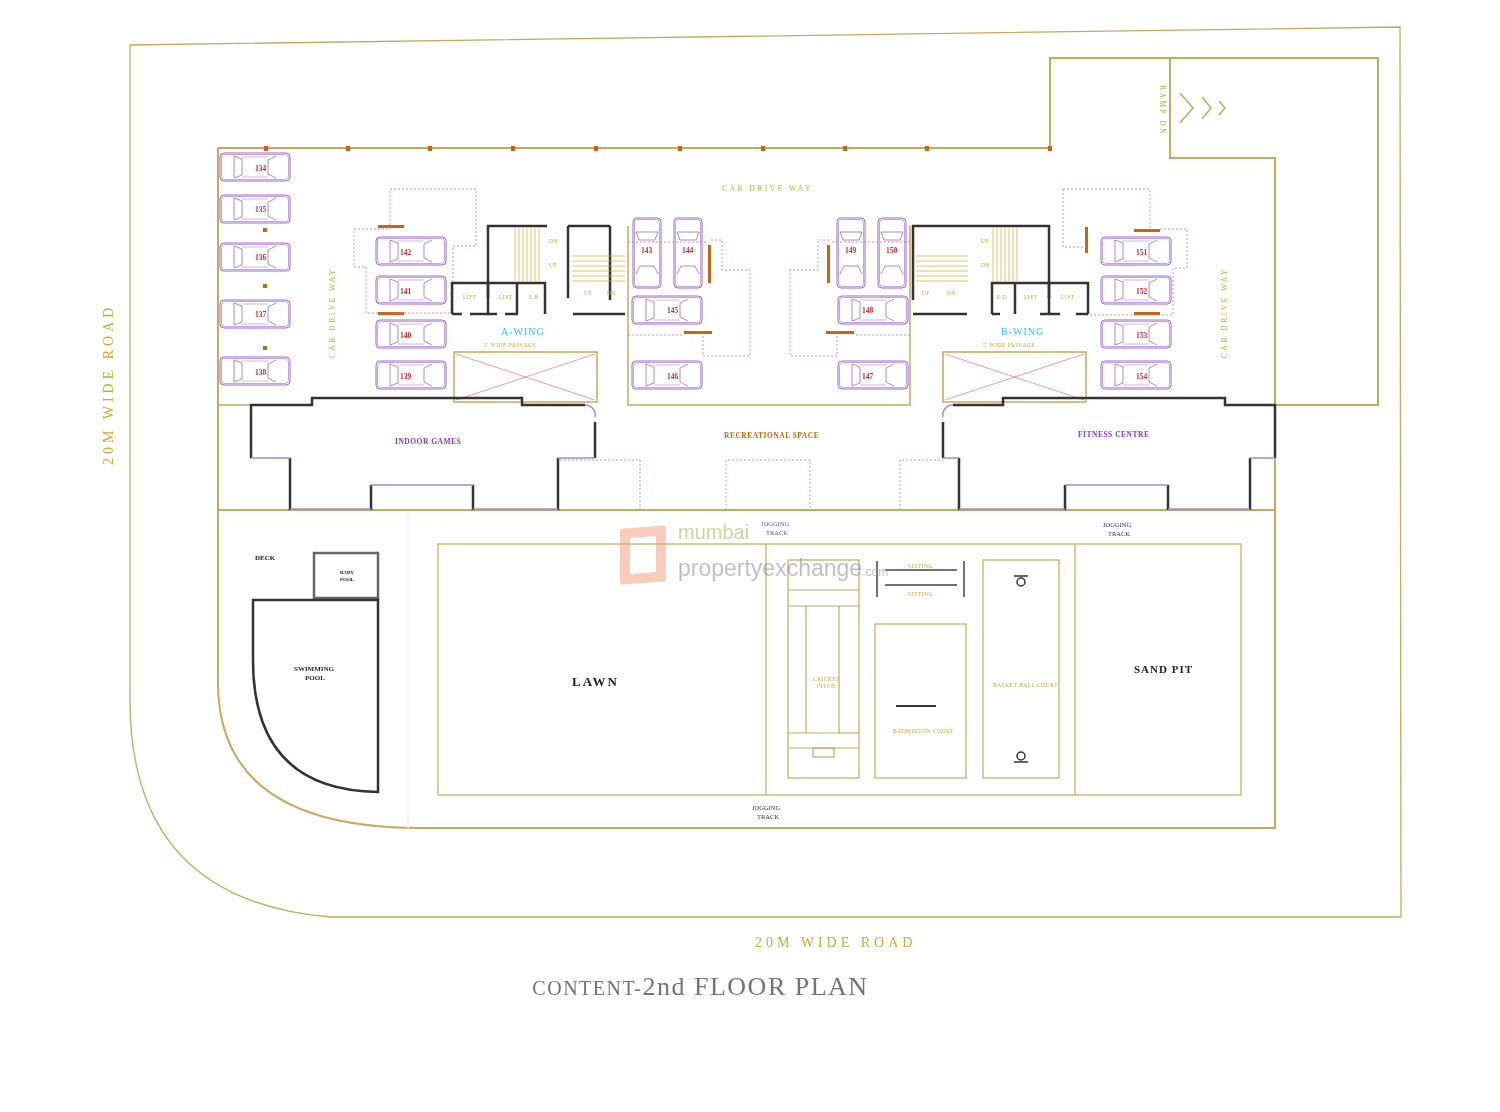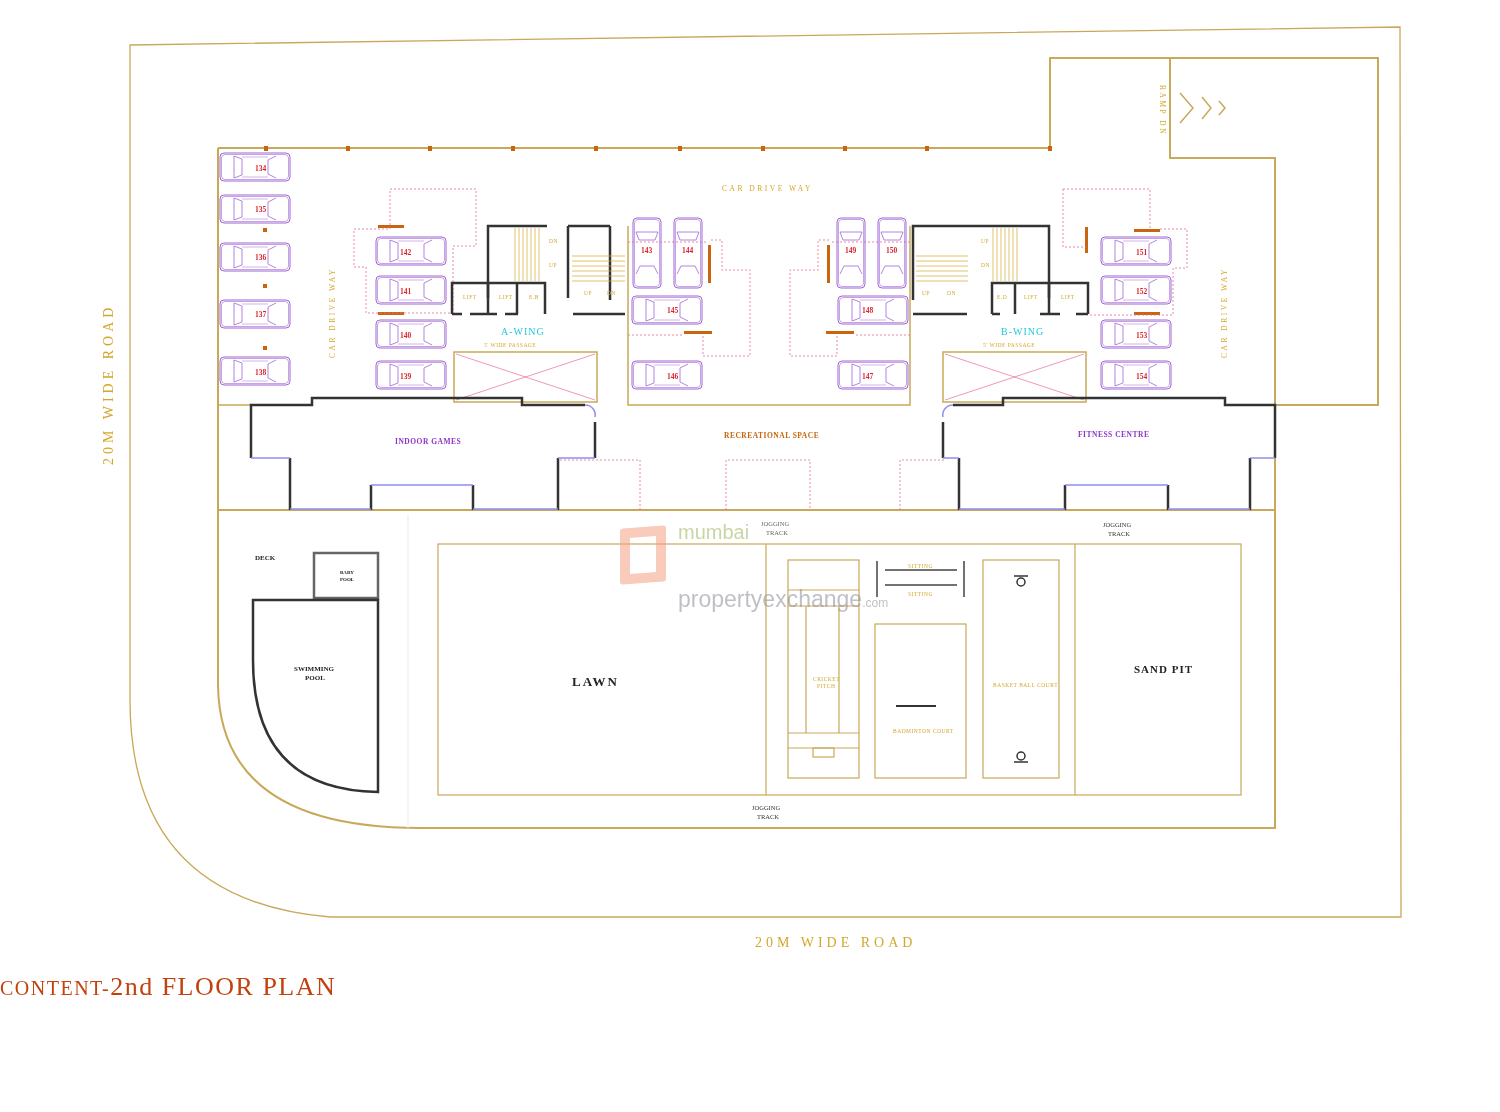--- a/index.html
+++ b/index.html
@@ -6,26 +6,26 @@
   body{width:1500px;height:1112px;position:relative;overflow:hidden;font-family:"DejaVu Serif",serif;}
   svg{position:absolute;left:0;top:0;}
   .lbl{font-family:"Liberation Serif","DejaVu Serif",serif;}
   .road{font-size:14px;letter-spacing:4px;fill:#d4a72c;}
   .drive{font-size:7.5px;letter-spacing:2.5px;fill:#d4a72c;}
   .lot{font-size:7.5px;fill:#d9262e;font-weight:bold;}
   .room{font-size:7.5px;fill:#8b35c9;font-weight:bold;letter-spacing:.5px;}
   .wing{font-size:10px;fill:#25c8e0;letter-spacing:1px;}
   .small{font-size:5.5px;fill:#d4a72c;letter-spacing:.5px;}
   .dark{fill:#222;font-weight:bold;}
-  #title{position:absolute;left:0;width:1401px;top:972px;color:#c2410c;font-family:"Liberation Serif",serif;font-size:26px;letter-spacing:1.5px;}
+  #title{position:absolute;left:0;width:1401px;top:972px;text-align:center;color:#737373;font-family:"Liberation Serif",serif;font-size:26px;letter-spacing:1.5px;}
   #title .sc{font-variant:small-caps;font-size:20px;}
   #watermark{position:absolute;left:618px;top:525px;width:260px;height:62px;opacity:.55;}
   #watermark .box{position:absolute;left:2px;top:2px;width:46px;height:56px;border:10px solid #f4a184;border-radius:3px;box-sizing:border-box;transform:skewY(-4deg);}
   #watermark .t1{position:absolute;left:60px;top:-4px;font-family:"Liberation Sans",sans-serif;font-size:20px;color:#9bb557;}
-  #watermark .t2{position:absolute;left:60px;top:30px;font-family:"Liberation Sans",sans-serif;font-size:23px;color:#8a8e94;margin-top:31px;}
+  #watermark .t2{position:absolute;left:60px;top:30px;font-family:"Liberation Sans",sans-serif;font-size:23px;color:#8a8e94;}
   #watermark .t2 small{font-size:12px;}
 </style>
 </head>
 <body>
 
 <svg width="1500" height="1112" viewBox="0 0 1500 1112">
   <defs>
     <g id="car-h">
       <rect x="0" y="0" width="70" height="28" rx="4" fill="none" stroke="#a064d6" stroke-width="1"></rect>
       <rect x="1.5" y="1.5" width="67" height="25" rx="3.5" fill="none" stroke="#a064d6" stroke-width=".6"></rect>

